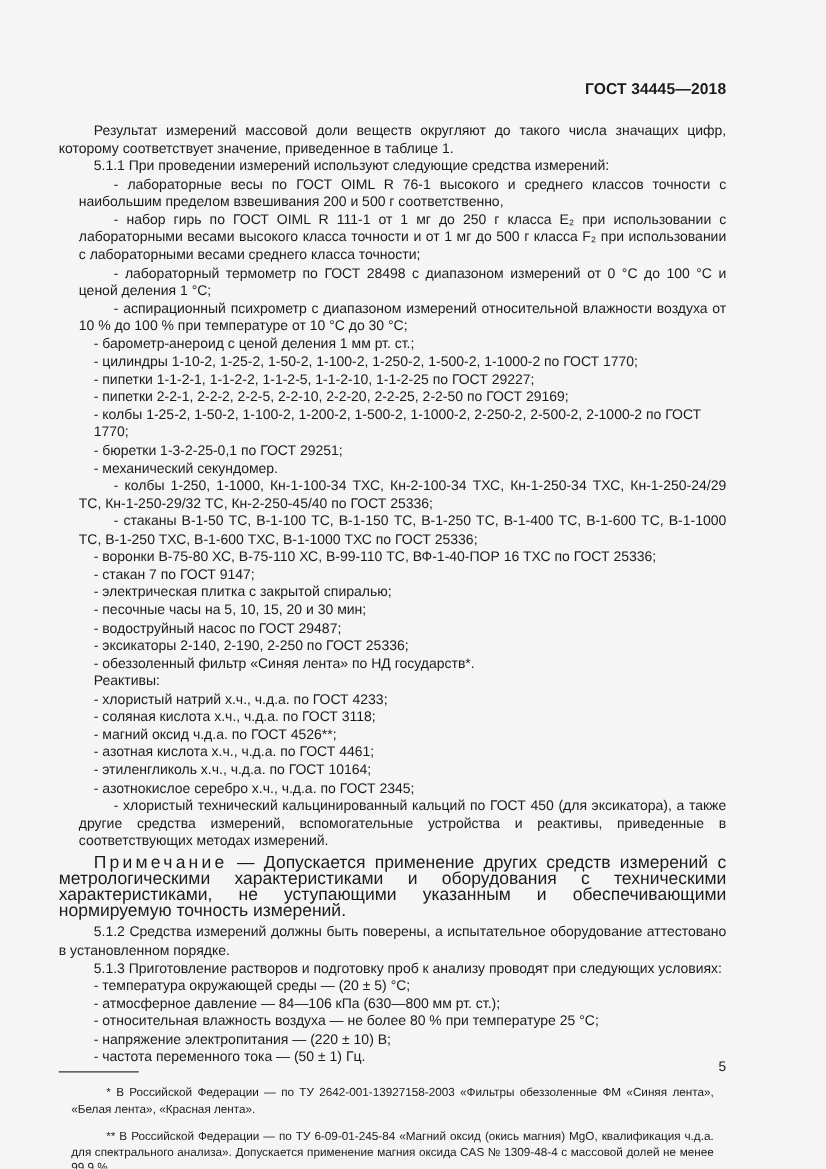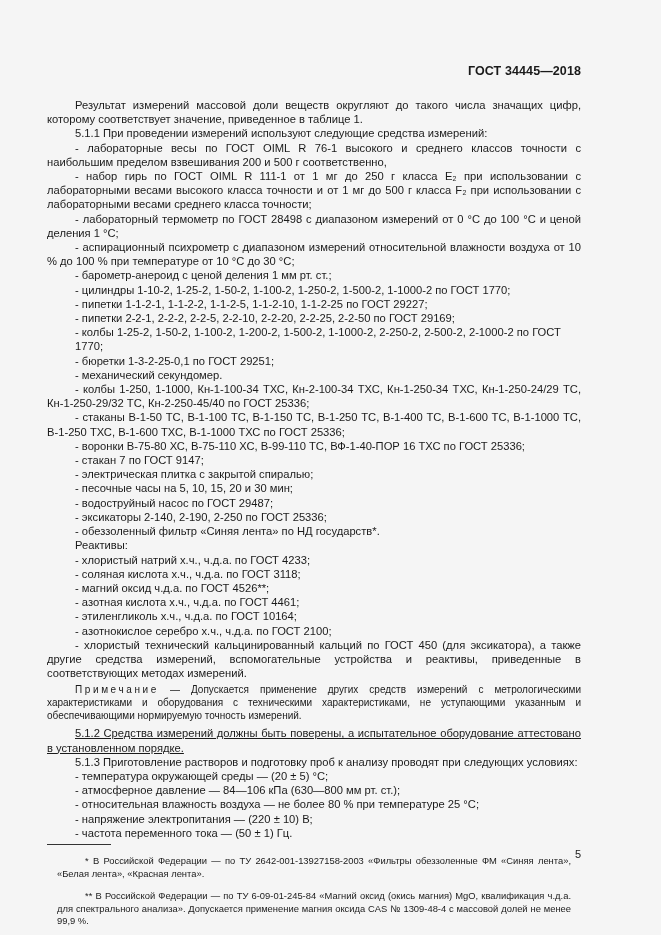--- a/index.html
+++ b/index.html
@@ -14,27 +14,27 @@
   .header {
     position: absolute; right: 80px; top: 64px;
     font-weight: bold; font-size: 12.5px; letter-spacing: 0.1px;
   }
   .content {
     position: absolute; left: 47px; top: 98px; width: 534px;
     font-size: 11.2px; line-height: 14.2px;
   }
   .p { text-align: justify; text-indent: 28px; margin: 0; }
   .li { margin: 0 0 0 28px; }
-  .li.wrap { margin-left: 0; text-indent: 28px; text-align: justify; }
+  .li.wrap { margin-left: 16px; text-indent: 28px; text-align: justify; }
   .note {
-    font-size: 10px; line-height: 13px; text-align: justify; text-indent: 28px;
+    font-size: 14px; line-height: 13px; text-align: justify; text-indent: 28px;
     margin: 3px 0 4px 0;
   }
   .note .sp { letter-spacing: 2.6px; }
-  .sec { margin-top: 1px; text-decoration: underline; }
+  .sec { margin-top: 1px; }
   .fnrule { width: 64px; border-top: 1px solid #333; margin: 4px 0 2px 0; }
   .fn {
     font-size: 9.4px; line-height: 12.6px; text-align: justify; text-indent: 28px; margin: 10px;
   }
   .pagenum {
     position: absolute; right: 80px; top: 848px; font-size: 11px;
   }
 </style>
 </head>
 <body>
@@ -71,21 +71,21 @@
     <p class="li">- обеззоленный фильтр «Синяя лента» по НД государств*.</p>
   </div>
 
   <p class="li">Реактивы:</p>
   <div>
     <p class="li">- хлористый натрий х.ч., ч.д.а. по ГОСТ 4233;</p>
     <p class="li">- соляная кислота х.ч., ч.д.а. по ГОСТ 3118;</p>
     <p class="li">- магний оксид ч.д.а. по ГОСТ 4526**;</p>
     <p class="li">- азотная кислота х.ч., ч.д.а. по ГОСТ 4461;</p>
     <p class="li">- этиленгликоль х.ч., ч.д.а. по ГОСТ 10164;</p>
-    <p class="li">- азотнокислое серебро х.ч., ч.д.а. по ГОСТ 2100;</p>
+    <p class="li">- азотнокислое серебро х.ч., ч.д.а. по ГОСТ 2345;</p>
     <p class="li wrap">- хлористый технический кальцинированный кальций по ГОСТ 450 (для эксикатора), а также другие средства измерений, вспомогательные устройства и реактивы, приведенные в соответствующих методах измерений.</p>
   </div>
 
   <p class="note"><span class="sp">Примечание</span><span> — Допускается применение других средств измерений с метрологическими характеристиками и оборудования с техническими характеристиками, не уступающими указанным и обеспечивающими нормируемую точность измерений.</span></p>
 
   <p class="p sec">5.1.2 Средства измерений должны быть поверены, а испытательное оборудование аттестовано в установленном порядке.</p>
   <p class="p">5.1.3 Приготовление растворов и подготовку проб к анализу проводят при следующих условиях:</p>
   <div>
     <p class="li">- температура окружающей среды — (20 ± 5) °С;</p>
     <p class="li">- атмосферное давление — 84—106 кПа (630—800 мм рт. ст.);</p>

